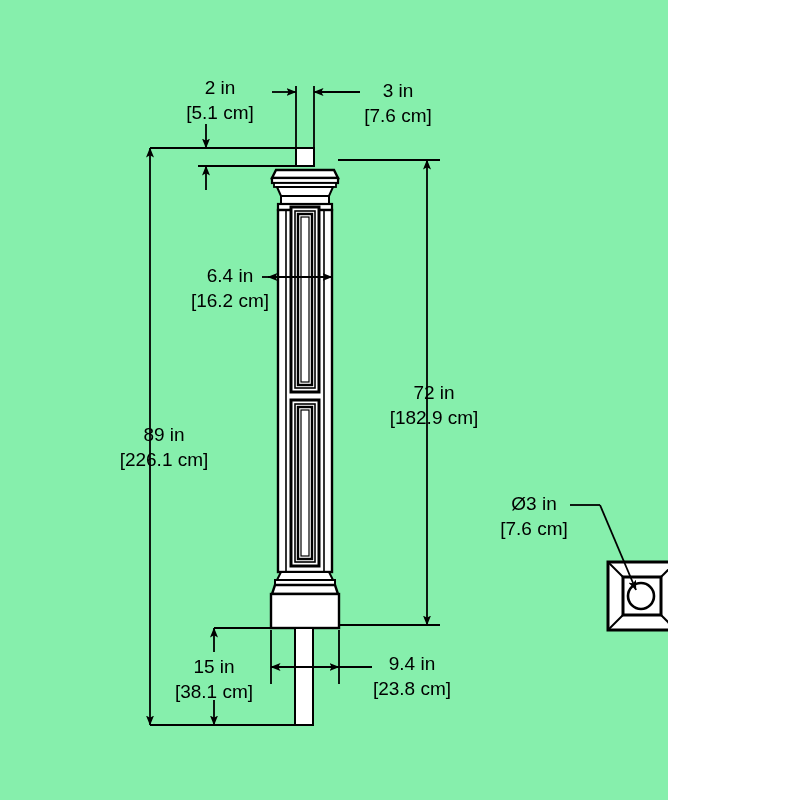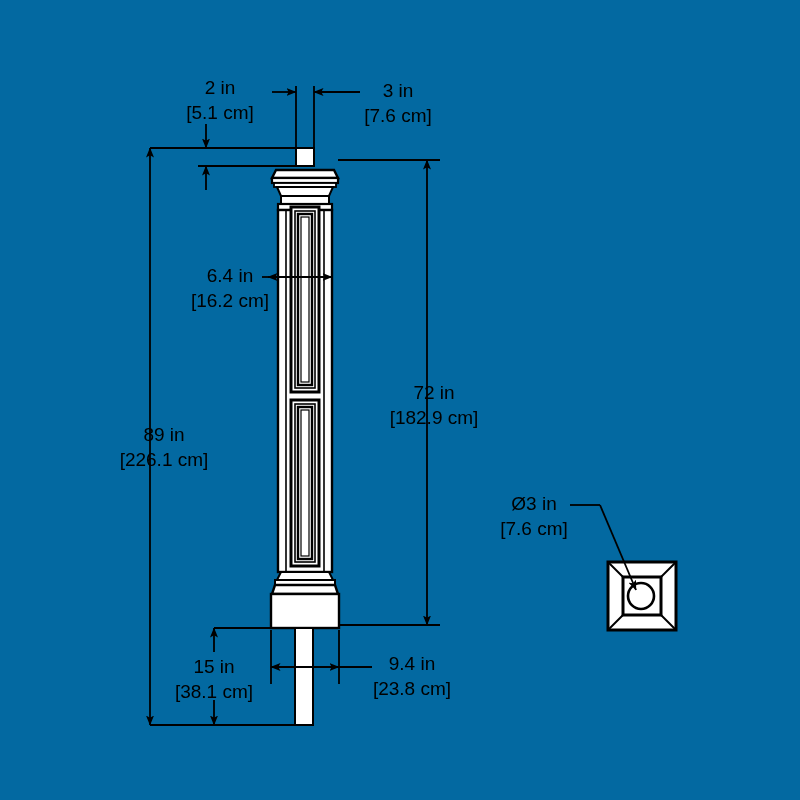--- a/index.html
+++ b/index.html
@@ -2,23 +2,23 @@
 <html><head>
 <meta charset="utf-8">
 <style>
   html, body {
     margin: 0;
     padding: 0;
     background: #ffffff;
   }
   #drawing-root {
     position: relative;
-    width: 800px;
+    width: 668px;
     height: 800px;
-    background: #0369a1;
+    background: #86efac;
     font-family: "Liberation Sans", sans-serif;
     overflow: hidden;
   }
   #drawing-svg {
     position: absolute;
     top: 0;
     left: 0;
     width: 800px;
     height: 800px;
   }

